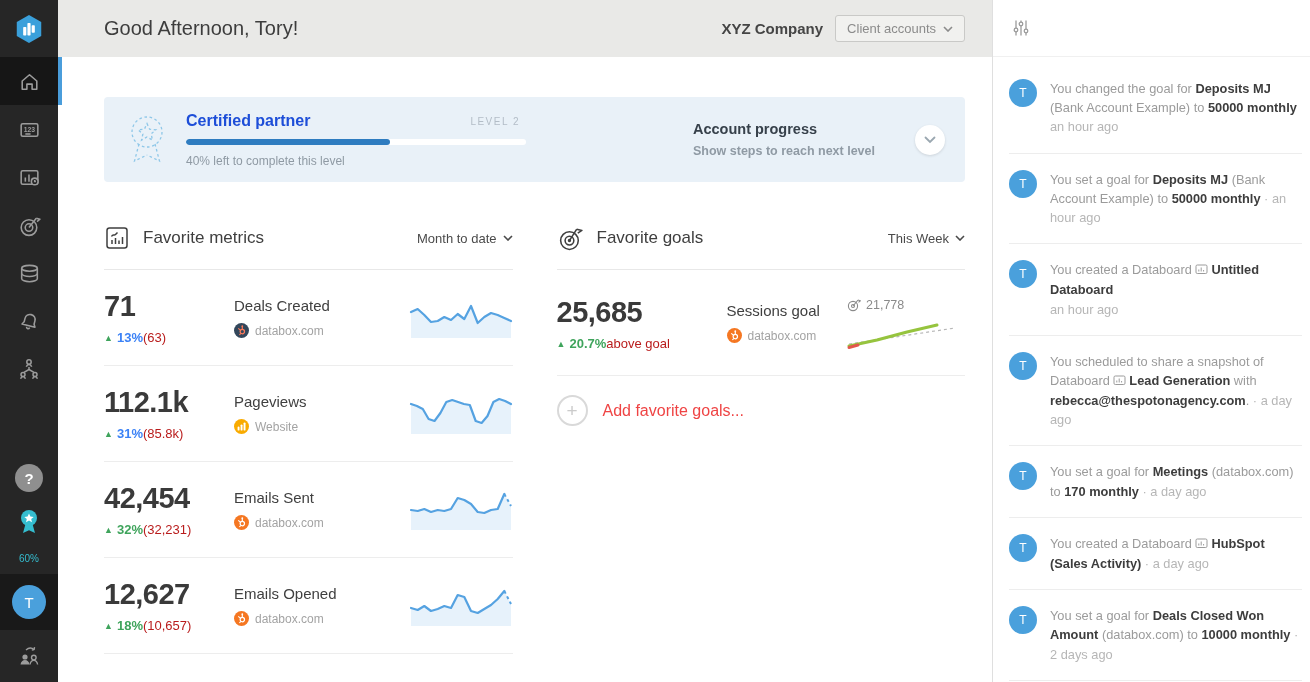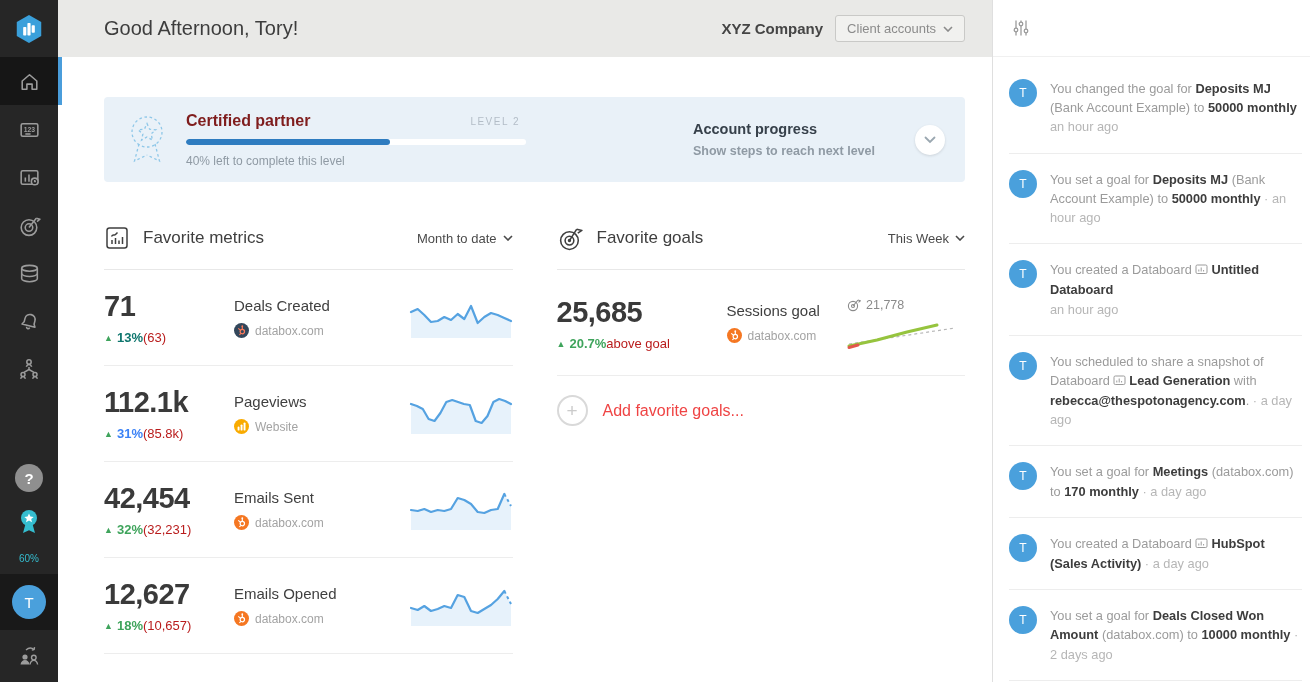--- a/index.html
+++ b/index.html
@@ -37,21 +37,21 @@
     background:#f1f1ef; color:#8b8b8b; font-size:13px; display:flex; align-items:center; gap:7px;
     cursor:pointer; font-family:inherit; }
 
   .content { flex:1; padding:40px 27px 0 46px; overflow:hidden; }
 
   
   .banner { background:#e9f1f8; border-radius:4px; height:85px; display:flex; align-items:center;
     padding:0 16px 0 18px; margin-bottom:44px; }
   .banner-badge { margin-right:14px; flex-shrink:0; }
   .banner-mid { width:340px; position:relative; margin-right:auto; }
-  .banner-title { font-size:16px; font-weight:700; color:#7f1d1d; margin-bottom:9px; }
+  .banner-title { font-size:16px; font-weight:700; color:#1d4ed8; margin-bottom:9px; }
   .level-label { position:absolute; right:6px; top:4px; font-size:10px; letter-spacing:1.5px; color:#b3bdc7; }
   .progress-track { height:6px; background:#fff; border-radius:3px; overflow:hidden; margin-bottom:9px; }
   .progress-fill { height:100%; border-radius:3px; }
   .banner-sub { font-size:12px; color:#8f9aa4; }
   .banner-right { display:flex; align-items:center; gap:40px; padding-right:4px;font-weight:bold; }
   .acct-title { font-size:14.5px; color:#37414b; margin-bottom:7px; }
   .acct-sub { font-size:12.5px; color:#8f9aa4; }
   .chevron-btn { width:30px; height:30px; border-radius:50%; background:#fff; border:none;
     box-shadow:0 1px 3px rgba(0,0,0,.12); display:flex; align-items:center; justify-content:center; cursor:pointer; }
 
@@ -268,21 +268,21 @@
                 <polyline points="1,1 5,5 9,1" fill="none" stroke="#4a4a4a" stroke-width="1.6"></polyline>
               </svg>
             </button>
           </div>
           <div id="metrics-list">
               <div class="metric-row">
                 <div class="m-left">
                   <div class="m-value">71</div>
                   <div class="m-delta">
                     <span class="arrow-up" style="color:#3fa45c">▲</span>
-                    <span class="delta-val" style="color:#0f766e">13%</span>
+                    <span class="delta-val" style="color:#3b82f6">13%</span>
                     <span class="delta-paren">(63)</span>
                   </div>
                 </div>
                 <div class="m-mid">
                   <div class="m-name">Deals Created</div>
                   <div class="m-src">
                     <span class="src-ic">
                       <svg width="15" height="15" viewBox="0 0 15 15">
                         <circle cx="7.5" cy="7.5" r="7.5" fill="#33475b"></circle>
                         <circle cx="8.3" cy="8.6" r="2.2" fill="none" stroke="#ff7a59" stroke-width="1.2"></circle>

